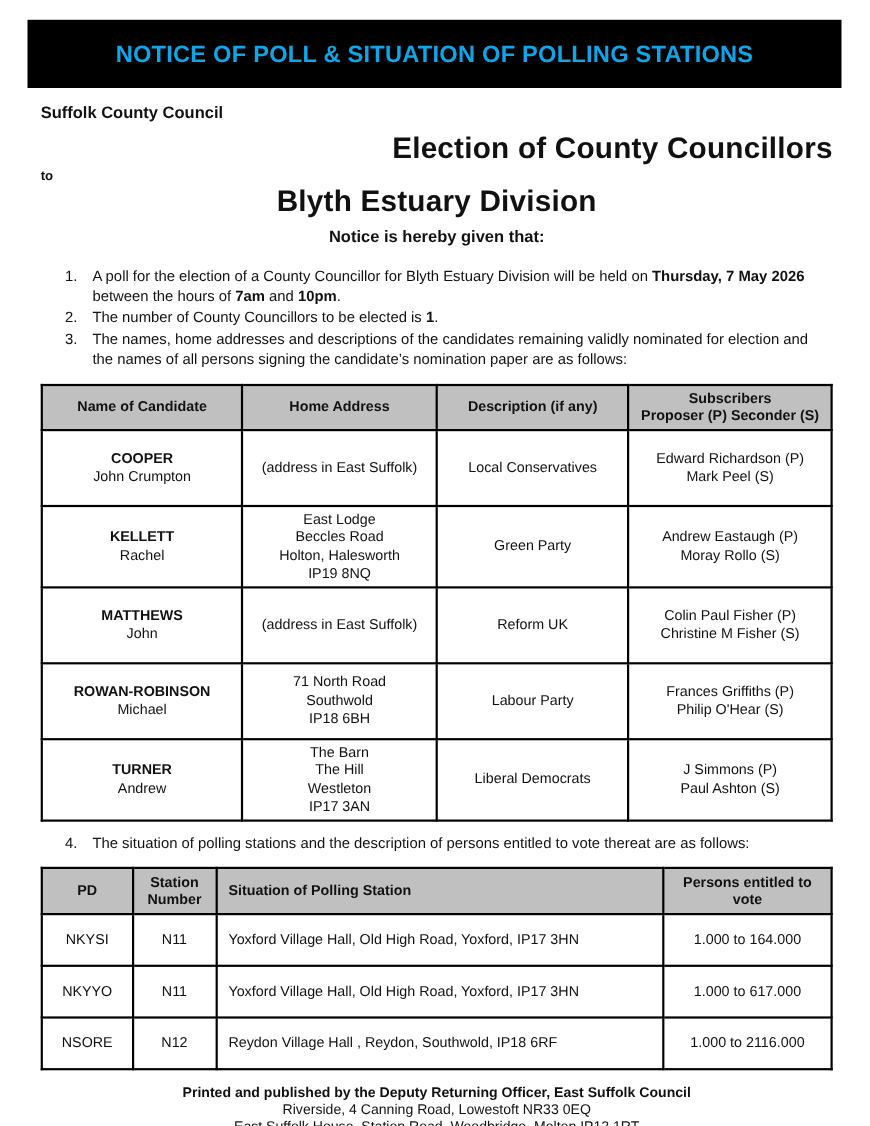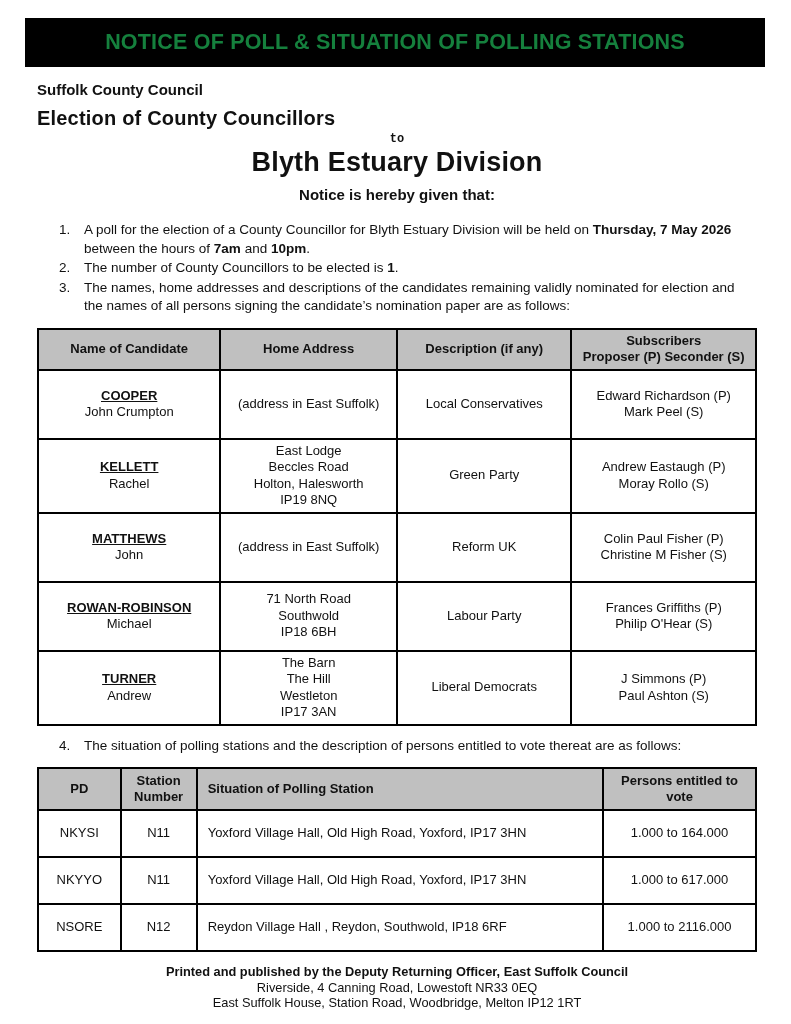--- a/index.html
+++ b/index.html
@@ -12,50 +12,49 @@
   }
   .page {
     width: 791px;
     height: 1024px;
     background: #ffffff;
     padding: 18px 34px 0 37px;
     overflow: hidden;
   }
   .banner {
     background: #000000;
-    color: #15803d;
-    height: 49px;
+    color: #0ea5e9;
+    height: 62px;
     margin: 0 17px 0 -12px;
     width: 740px;
     display: flex;
     align-items: center;
     justify-content: center;
     font-weight: bold;
     font-size: 21.5px;
     letter-spacing: 0.2px;
   }
   .council {
     text-align: left;
     font-weight: bold;
     font-size: 15px;
     margin-top: 14px;
   }
   .big-title {
-    text-align: left;
-    font-weight: bold;
-    font-size: 20px;
+    text-align: right;
+    font-weight: bold;
+    font-size: 27px;
     margin-top: 9px;
     letter-spacing: 0.2px;
   }
   .to-label {
-    text-align: center;
+    text-align: left;
     font-weight: bold;
     font-size: 12px;
     margin-top: 2px;
-    font-family: Liberation Mono, monospace;
   }
   .division-title {
     text-align: center;
     font-weight: bold;
     font-size: 27px;
     margin-top: 1px;
     letter-spacing: 0.2px;
   }
   .notice-intro {
     text-align: center;
@@ -98,21 +97,21 @@
   .stations-table td { height: 47px; text-align: center; }
   .stations-table .cell-situation, .stations-table .head-situation { text-align: left; padding-left: 10px; }
   .col-pd      { width: 11.5%; }
   .col-station { width: 10.6%; }
   .col-sit     { width: 56.6%; }
   .col-persons { width: 21.3%; }
   .head-bg { background: #c0c0c0; }
 
   .footer { text-align: center; margin-top: 12px; font-size: 12.8px; line-height: 15.5px; }
   .footer .bold-line { font-weight: bold; }
-  .surname { font-weight: bold; text-decoration: underline; }
+  .surname { font-weight: bold; }
 </style>
 </head>
 <body>
 
 <div class="page">
 
   <div class="banner">
     <span>NOTICE OF POLL &amp; SITUATION OF POLLING STATIONS</span>
   </div>
 

